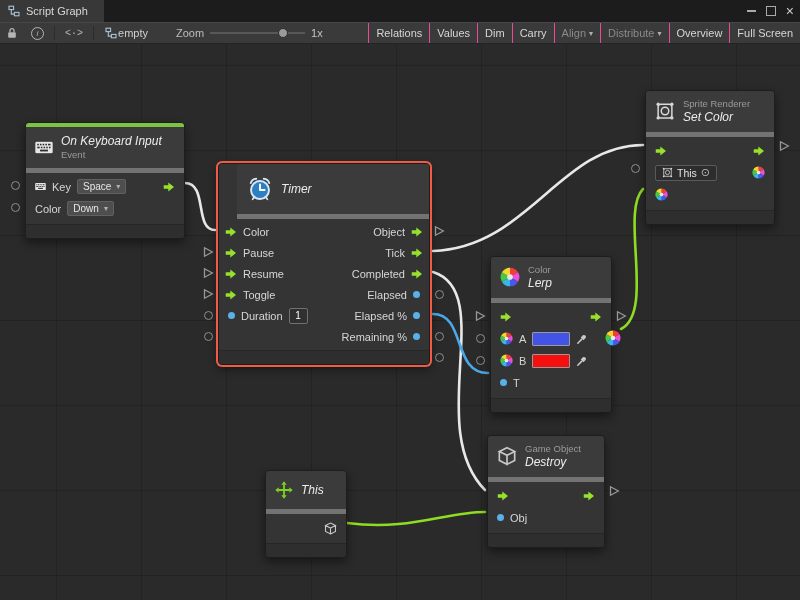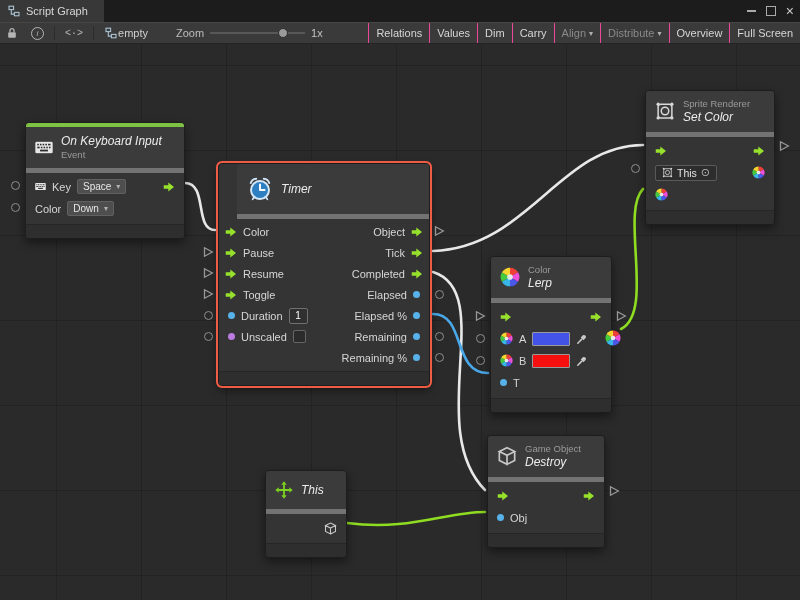--- a/index.html
+++ b/index.html
@@ -341,31 +341,20 @@
             <span class="dot blue"></span>
             <span class="plabel">Duration</span>
             <span class="valbox">1</span>
           </span>
         <span class="tr">
             <span class="plabel">Elapsed %</span>
             <span class="dot blue"></span>
           </span>
       </div>
       <div class="trow">
-        <span class="tl">
-            <span class="dot purple"></span>
-            <span class="plabel">Unscaled</span>
-            <span class="checkbox"></span>
-          </span>
-        <span class="tr">
-            <span class="plabel">Remaining</span>
-            <span class="dot blue"></span>
-          </span>
-      </div>
-      <div class="trow">
         <span class="tl"></span>
         <span class="tr">
             <span class="plabel">Remaining %</span>
             <span class="dot blue"></span>
           </span>
       </div>
     </div>
     <div class="nfoot"></div>
 
     <svg class="tri" style="left:-16px;top:82px" viewBox="0 0 11 12">

